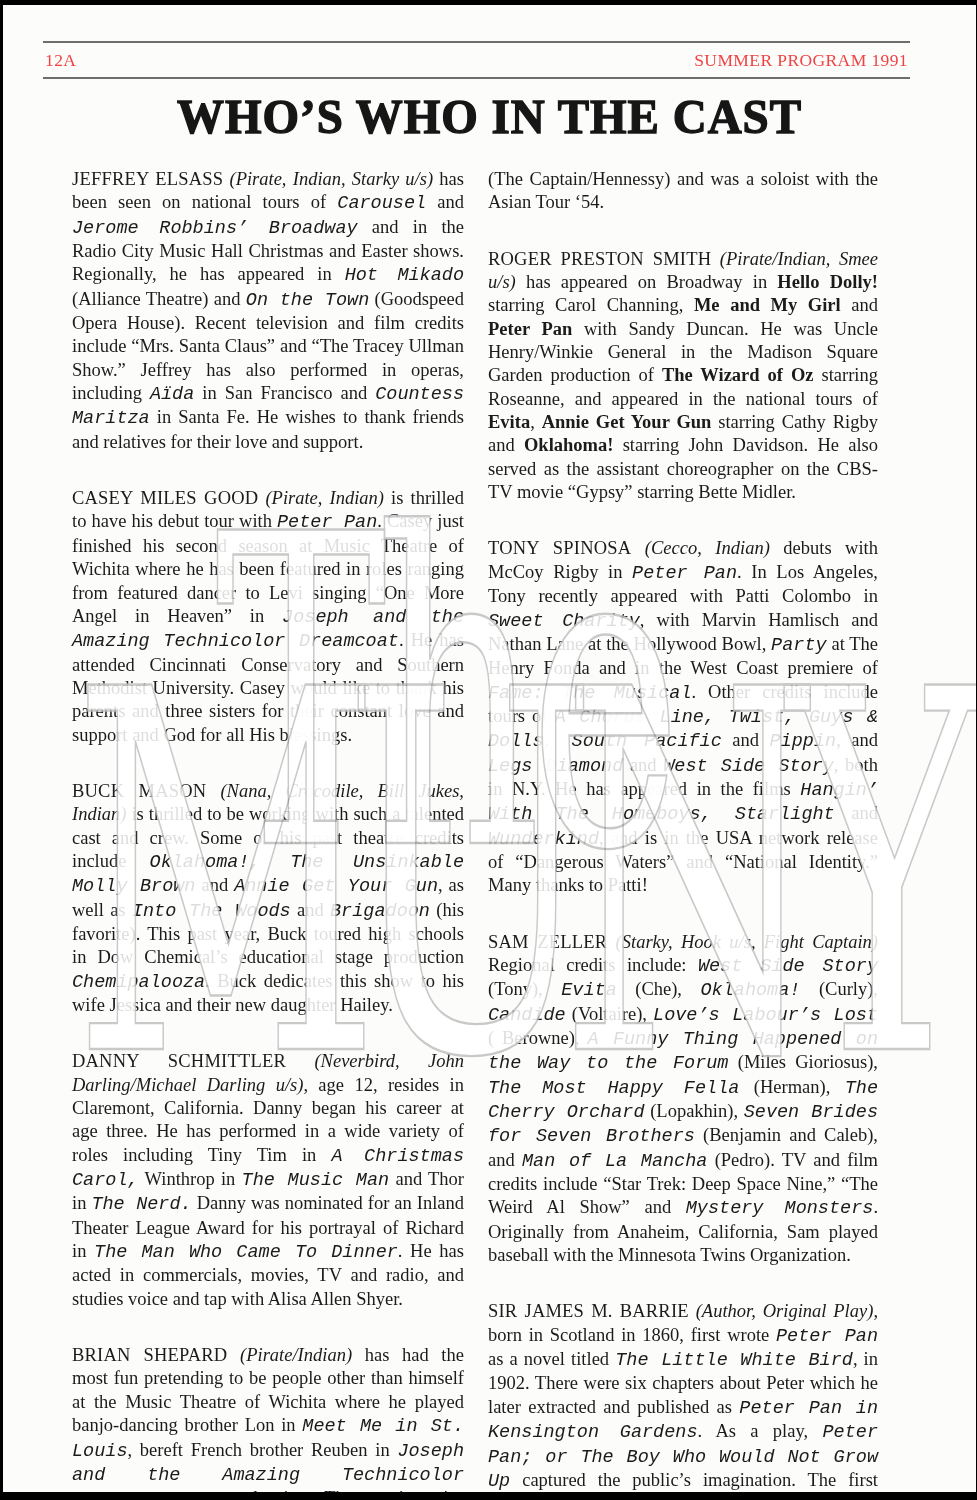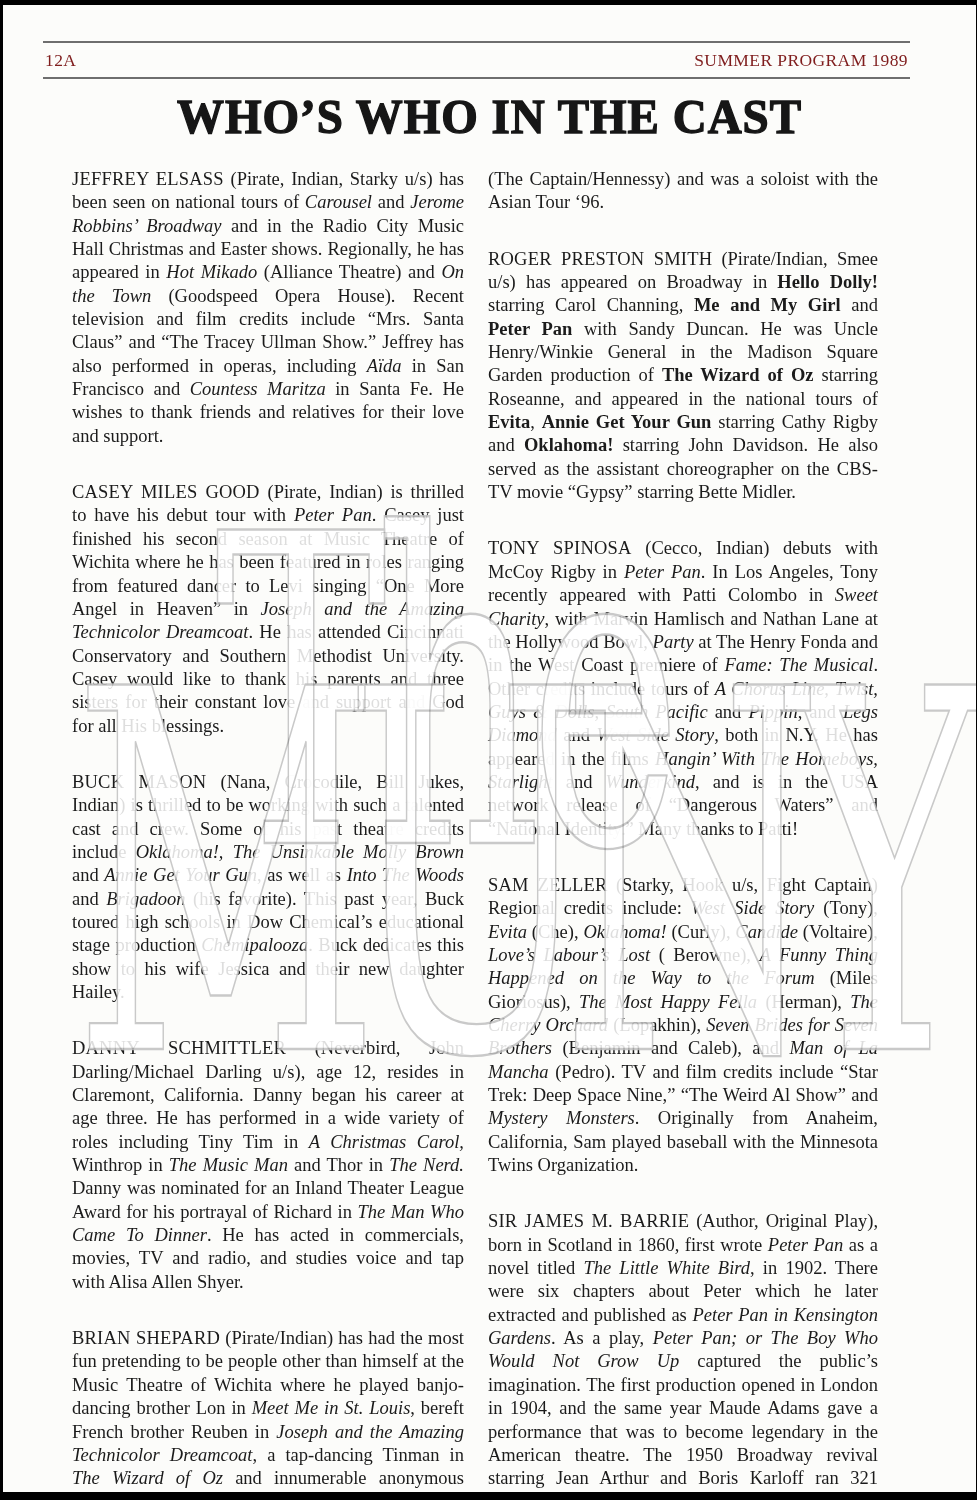--- a/index.html
+++ b/index.html
@@ -10,76 +10,76 @@
   .page{
     position:absolute;left:3px;top:5px;width:973px;height:1487px;
     background:#fcfcfa;overflow:hidden;
   }
   
   .header{
     margin:36px 66px 0 40px;
     border-top:2px solid #6e6e6e;border-bottom:2px solid #6e6e6e;
     padding:7px 2px 6px 2px;
     display:flex;justify-content:space-between;align-items:baseline;
-    font-size:17.5px;color:#7f1d1d;letter-spacing:.4px;
+    font-size:17.5px;color:#ef4444;letter-spacing:.4px;
   }
   .page-title{
     margin-top:10px;text-align:center;
     font-size:47px;font-weight:bold;color:#161616;
     letter-spacing:1px;-webkit-text-stroke:1.3px #161616;
     transform:scaleY(1.04);
   }
   
   .cols{
     position:absolute;left:69px;top:163px;width:806px;
     display:grid;grid-template-columns:392px 390px;column-gap:24px;
   }
   .bio{
     margin:0 0 33px 0;
     font-size:18.5px;line-height:23.35px;color:#1b1b1b;
     text-align:justify;
   }
   .bio:last-child{margin-bottom:0;}
   .bio-name{font-weight:normal;letter-spacing:.2px;}
-  .bio-roles{}
-  .run-i{font-style:italic;}
+  .bio-roles{font-style:italic;}
+  .run-i{font-style:italic;font-family:Liberation Mono, monospace;}
   .run-b{font-weight:bold;font-family:Liberation Serif, serif;}
   
   .watermark{position:absolute;left:0;top:16px;width:100%;height:100%;pointer-events:none;z-index:5;}
   .wm-word{
     position:absolute;font-family:"DejaVu Serif",serif;
     color:#ffffff;-webkit-text-stroke:2.4px #c0c0c0;
     mix-blend-mode:multiply;opacity:.85;line-height:1;white-space:nowrap;
     transform-origin:0 0;
   }
   .wm-the{left:212px;top:458px;font-size:430px;letter-spacing:-20px;transform:scaleX(.6);}
   .wm-muny{left:70px;top:605px;font-size:500px;letter-spacing:-60px;transform:scaleX(.6);}
 </style>
 </head>
 <body>
 
 <div class="page">
 
   <div class="header">
     <span>12A</span>
-    <span>SUMMER PROGRAM 1989</span>
+    <span>SUMMER PROGRAM 1991</span>
   </div>
 
   <div class="page-title">WHO’S WHO IN THE CAST</div>
 
   <div class="cols">
     <div class="col">
         <p class="bio"><span class="bio-name">JEFFREY ELSASS</span><span class="bio-roles"> (Pirate, Indian, Starky u/s)</span><span> has been seen on national tours of </span><span class="run-i">Carousel</span><span> and </span><span class="run-i">Jerome Robbins’ Broadway</span><span> and in the Radio City Music Hall Christmas and Easter shows. Regionally, he has appeared in </span><span class="run-i">Hot Mikado</span><span> (Alliance Theatre) and </span><span class="run-i">On the Town</span><span> (Goodspeed Opera House). Recent television and film credits include “Mrs. Santa Claus” and “The Tracey Ullman Show.” Jeffrey has also performed in operas, including </span><span class="run-i">Aïda</span><span> in San Francisco and </span><span class="run-i">Countess Maritza</span><span> in Santa Fe. He wishes to thank friends and relatives for their love and support.</span></p>
         <p class="bio"><span class="bio-name">CASEY MILES GOOD</span><span class="bio-roles"> (Pirate, Indian)</span><span> is thrilled to have his debut tour with </span><span class="run-i">Peter Pan</span><span>. Casey just finished his second season at Music Theatre of Wichita where he has been featured in roles ranging from featured dancer to Levi singing “One More Angel in Heaven” in </span><span class="run-i">Joseph and the Amazing Technicolor Dreamcoat</span><span>. He has attended Cincinnati Conservatory and Southern Methodist University. Casey would like to thank his parents and three sisters for their constant love and support and God for all His blessings.</span></p>
         <p class="bio"><span class="bio-name">BUCK MASON</span><span class="bio-roles"> (Nana, Crocodile, Bill Jukes, Indian)</span><span> is thrilled to be working with such a talented cast and crew. Some of his past theatre credits include </span><span class="run-i">Oklahoma!, The Unsinkable Molly Brown</span><span> and </span><span class="run-i">Annie Get Your Gun</span><span>, as well as </span><span class="run-i">Into The Woods</span><span> and </span><span class="run-i">Brigadoon</span><span> (his favorite). This past year, Buck toured high schools in Dow Chemical’s educational stage production </span><span class="run-i">Chemipalooza</span><span>. Buck dedicates this show to his wife Jessica and their new daughter Hailey.</span></p>
         <p class="bio"><span class="bio-name">DANNY SCHMITTLER</span><span class="bio-roles"> (Neverbird, John Darling/Michael Darling u/s)</span><span>, age 12, resides in Claremont, California. Danny began his career at age three. He has performed in a wide variety of roles including Tiny Tim in </span><span class="run-i">A Christmas Carol,</span><span> Winthrop in </span><span class="run-i">The Music Man</span><span> and Thor in </span><span class="run-i">The Nerd.</span><span> Danny was nominated for an Inland Theater League Award for his portrayal of Richard in </span><span class="run-i">The Man Who Came To Dinner</span><span>. He has acted in commercials, movies, TV and radio, and studies voice and tap with Alisa Allen Shyer.</span></p>
         <p class="bio"><span class="bio-name">BRIAN SHEPARD</span><span class="bio-roles"> (Pirate/Indian)</span><span> has had the most fun pretending to be people other than himself at the Music Theatre of Wichita where he played banjo-dancing brother Lon in </span><span class="run-i">Meet Me in St. Louis</span><span>, bereft French brother Reuben in </span><span class="run-i">Joseph and the Amazing Technicolor Dreamcoat</span><span>, a tap-dancing Tinman in </span><span class="run-i">The Wizard of Oz</span><span> and innumerable anonymous happy townspersons. With the American Spirit Dance Co., he was in </span></p>
       </div>
     <div class="col">
-        <p class="bio"><span>(The Captain/Hennessy) and was a soloist with the Asian Tour ‘96.</span></p>
+        <p class="bio"><span>(The Captain/Hennessy) and was a soloist with the Asian Tour ‘54.</span></p>
         <p class="bio"><span class="bio-name">ROGER PRESTON SMITH</span><span class="bio-roles"> (Pirate/Indian, Smee u/s)</span><span> has appeared on Broadway in </span><span class="run-b">Hello Dolly!</span><span> starring Carol Channing, </span><span class="run-b">Me and My Girl</span><span> and </span><span class="run-b">Peter Pan</span><span> with Sandy Duncan. He was Uncle Henry/Winkie General in the Madison Square Garden production of </span><span class="run-b">The Wizard of Oz</span><span> starring Roseanne, and appeared in the national tours of </span><span class="run-b">Evita</span><span>, </span><span class="run-b">Annie Get Your Gun</span><span> starring Cathy Rigby and </span><span class="run-b">Oklahoma!</span><span> starring John Davidson.  He also served as the assistant choreographer on the CBS-TV movie “Gypsy” starring Bette Midler.</span></p>
         <p class="bio"><span class="bio-name">TONY SPINOSA</span><span class="bio-roles"> (Cecco, Indian)</span><span> debuts with McCoy Rigby in </span><span class="run-i">Peter Pan</span><span>. In Los Angeles, Tony recently appeared with Patti Colombo in </span><span class="run-i">Sweet Charity</span><span>, with Marvin Hamlisch and Nathan Lane at the Hollywood Bowl, </span><span class="run-i">Party</span><span> at The Henry Fonda and in the West Coast premiere of </span><span class="run-i">Fame: The Musical</span><span>. Other credits include tours of </span><span class="run-i">A Chorus Line, Twist, Guys &amp; Dolls, South Pacific</span><span> and </span><span class="run-i">Pippin</span><span>, and </span><span class="run-i">Legs Diamond</span><span> and </span><span class="run-i">West Side Story</span><span>, both in N.Y. He has appeared in the films </span><span class="run-i">Hangin’ With The Homeboys, Starlight</span><span> and </span><span class="run-i">Wunderkind</span><span>, and is in the USA network release of “Dangerous Waters” and “National Identity.” Many thanks to Patti!</span></p>
         <p class="bio"><span class="bio-name">SAM ZELLER</span><span class="bio-roles"> (Starky, Hook u/s, Fight Captain)</span><span> Regional credits include: </span><span class="run-i">West Side Story</span><span> (Tony), </span><span class="run-i">Evita</span><span> (Che), </span><span class="run-i">Oklahoma!</span><span> (Curly), </span><span class="run-i">Candide</span><span> (Voltaire), </span><span class="run-i">Love’s Labour’s Lost</span><span> ( Berowne), </span><span class="run-i">A Funny Thing Happened on the Way to the Forum</span><span> (Miles Gioriosus), </span><span class="run-i">The Most Happy Fella</span><span> (Herman), </span><span class="run-i">The Cherry Orchard</span><span> (Lopakhin), </span><span class="run-i">Seven Brides for Seven Brothers</span><span> (Benjamin and Caleb), and </span><span class="run-i">Man of La Mancha</span><span> (Pedro).  TV and film credits include “Star Trek: Deep Space Nine,” “The Weird Al Show” and </span><span class="run-i">Mystery Monsters</span><span>. Originally from Anaheim, California, Sam played baseball with the Minnesota Twins Organization.</span></p>
         <p class="bio"><span class="bio-name">SIR JAMES M. BARRIE</span><span class="bio-roles"> (Author, Original Play)</span><span>, born in Scotland in 1860, first wrote </span><span class="run-i">Peter Pan</span><span> as a novel titled </span><span class="run-i">The Little White Bird</span><span>, in 1902. There were six chapters about Peter which he later extracted and published as </span><span class="run-i">Peter Pan in Kensington Gardens</span><span>. As a play, </span><span class="run-i">Peter Pan; or The Boy Who Would Not Grow Up</span><span> captured the public’s imagination. The first production opened in London in 1904, and the same year Maude Adams gave a performance that was to become legendary in the American theatre. The 1950 Broadway revival starring Jean Arthur and Boris Karloff ran 321 performances. The current musical was created in 1954.</span></p>
       </div>
   </div>
 
   <div class="watermark">
     <span class="wm-word wm-the">The</span>
     <span class="wm-word wm-muny">MUNY</span>

